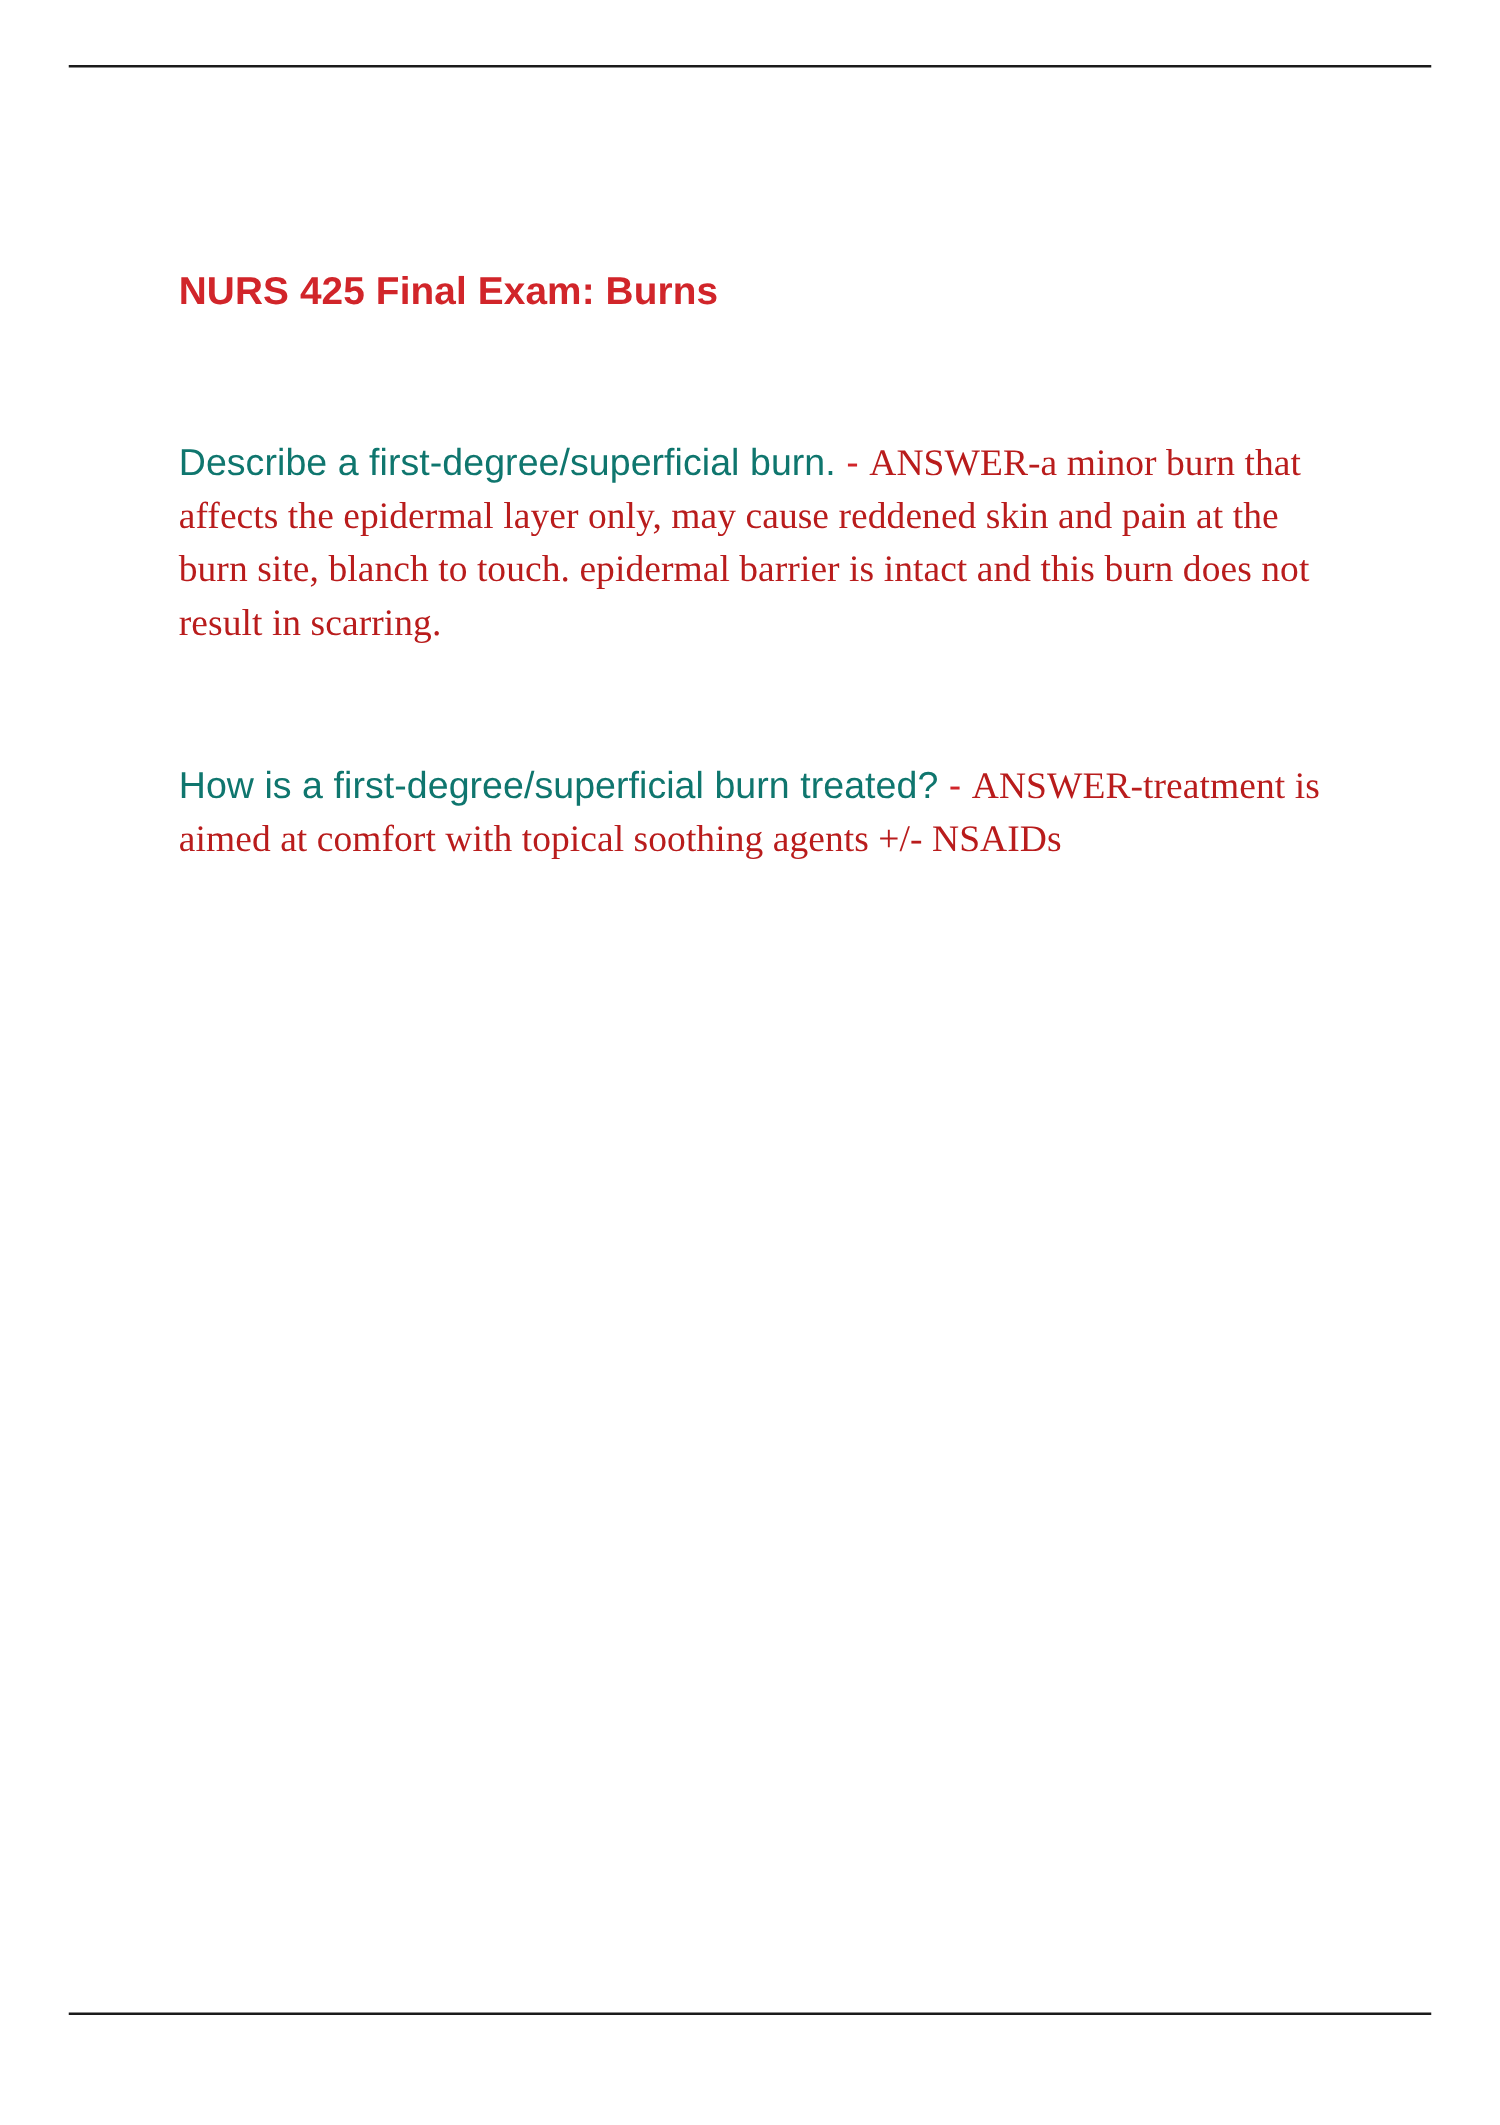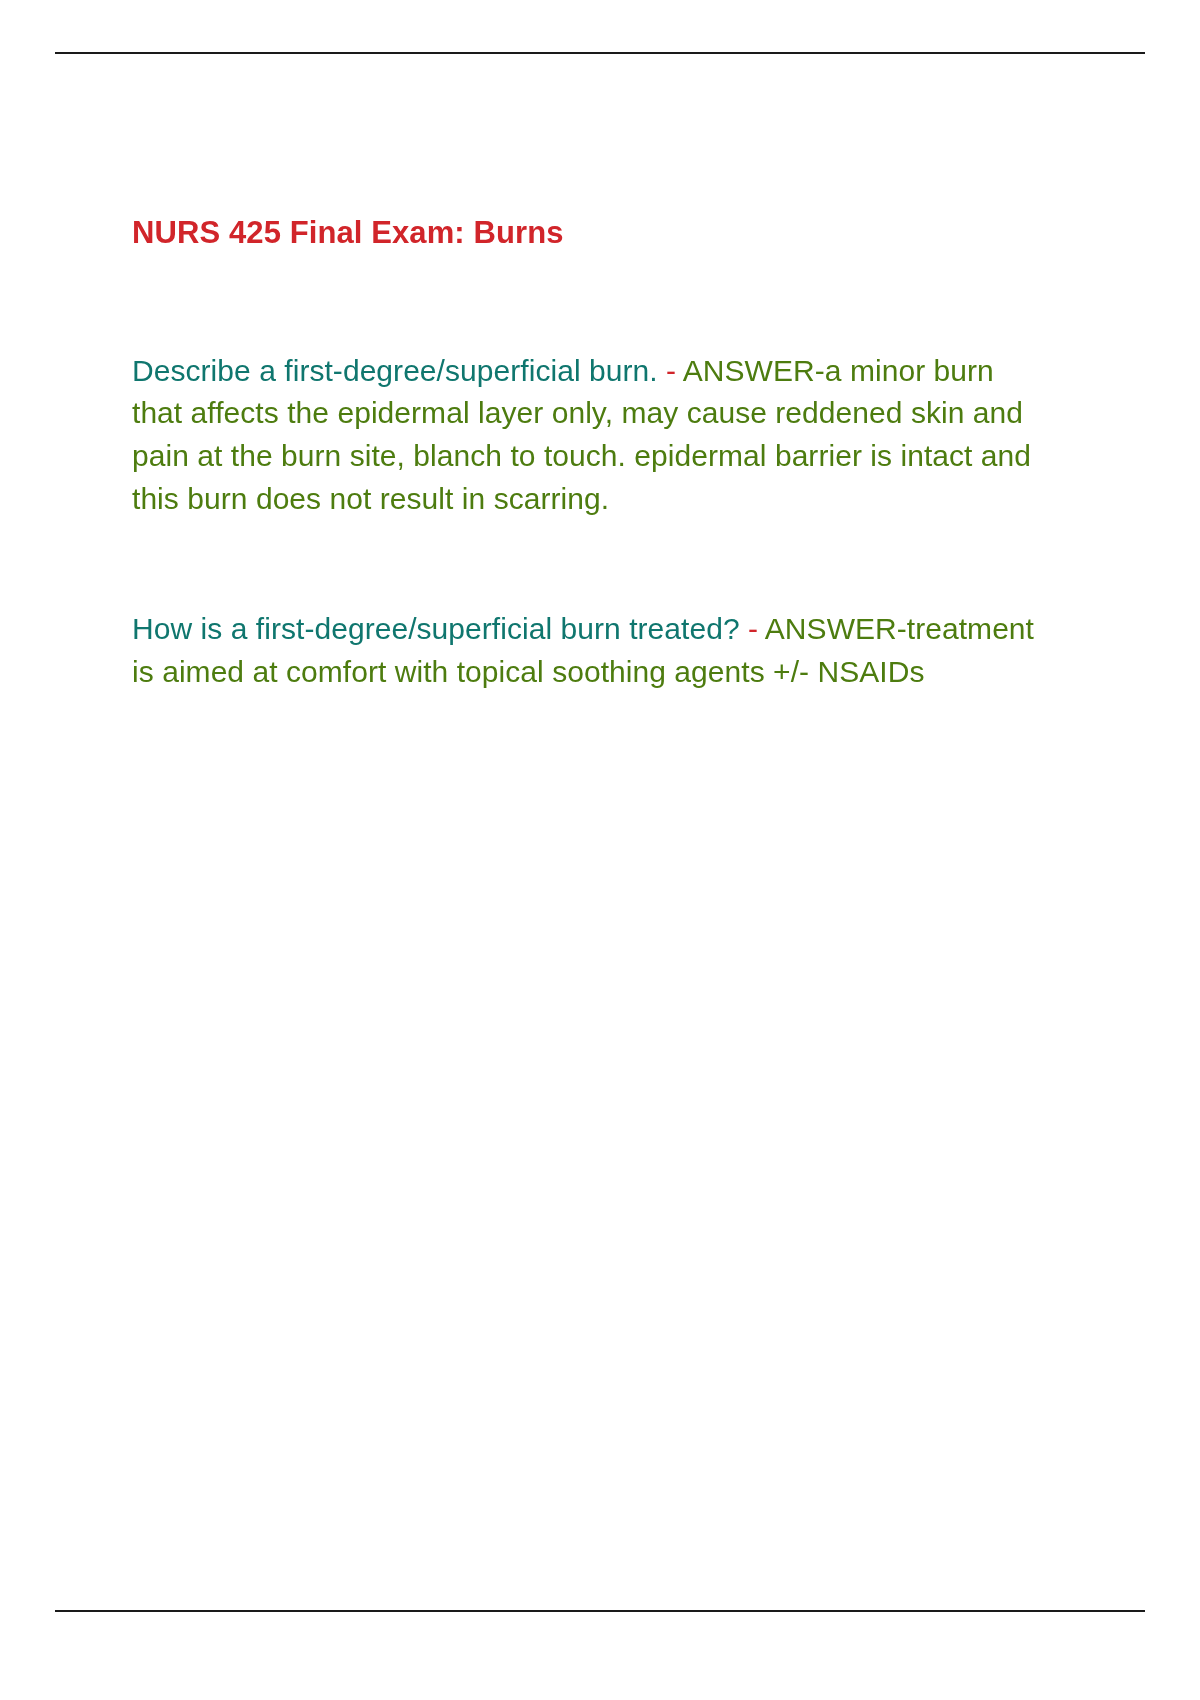--- a/index.html
+++ b/index.html
@@ -25,21 +25,21 @@
     left: 55px;
     width: 1090px;
     height: 0;
     border-top: 2px solid #1a1a1a;
   }
   .rule-top { top: 52px; }
   .rule-bottom { top: 1610px; }
 
   .content {
     position: absolute;
-    left: 132px;
+    left: 143px;
     top: 212px;
     width: 920px;
   }
 
   .doc-title {
     font-size: 31px;
     line-height: 1.35;
     color: #d1252a;
     margin: 0 0 96px 0;
     letter-spacing: 0.1px;
@@ -51,21 +51,22 @@
     line-height: 1.42;
     color: #1a1a1a;
     letter-spacing: 0.05px;
   }
   .qa-block:last-child { margin-bottom: 0; }
 
   .q-text {
     color: #0f766e;
   }
   .a-text {
-    color: #4d7c0f;
+    color: #b91c1c;
+    font-family: Liberation Serif, serif;
   }
   .sep {
     color: #d1252a;
   }
 </style>
 </head>
 <body>
 
 <div class="page">
 

